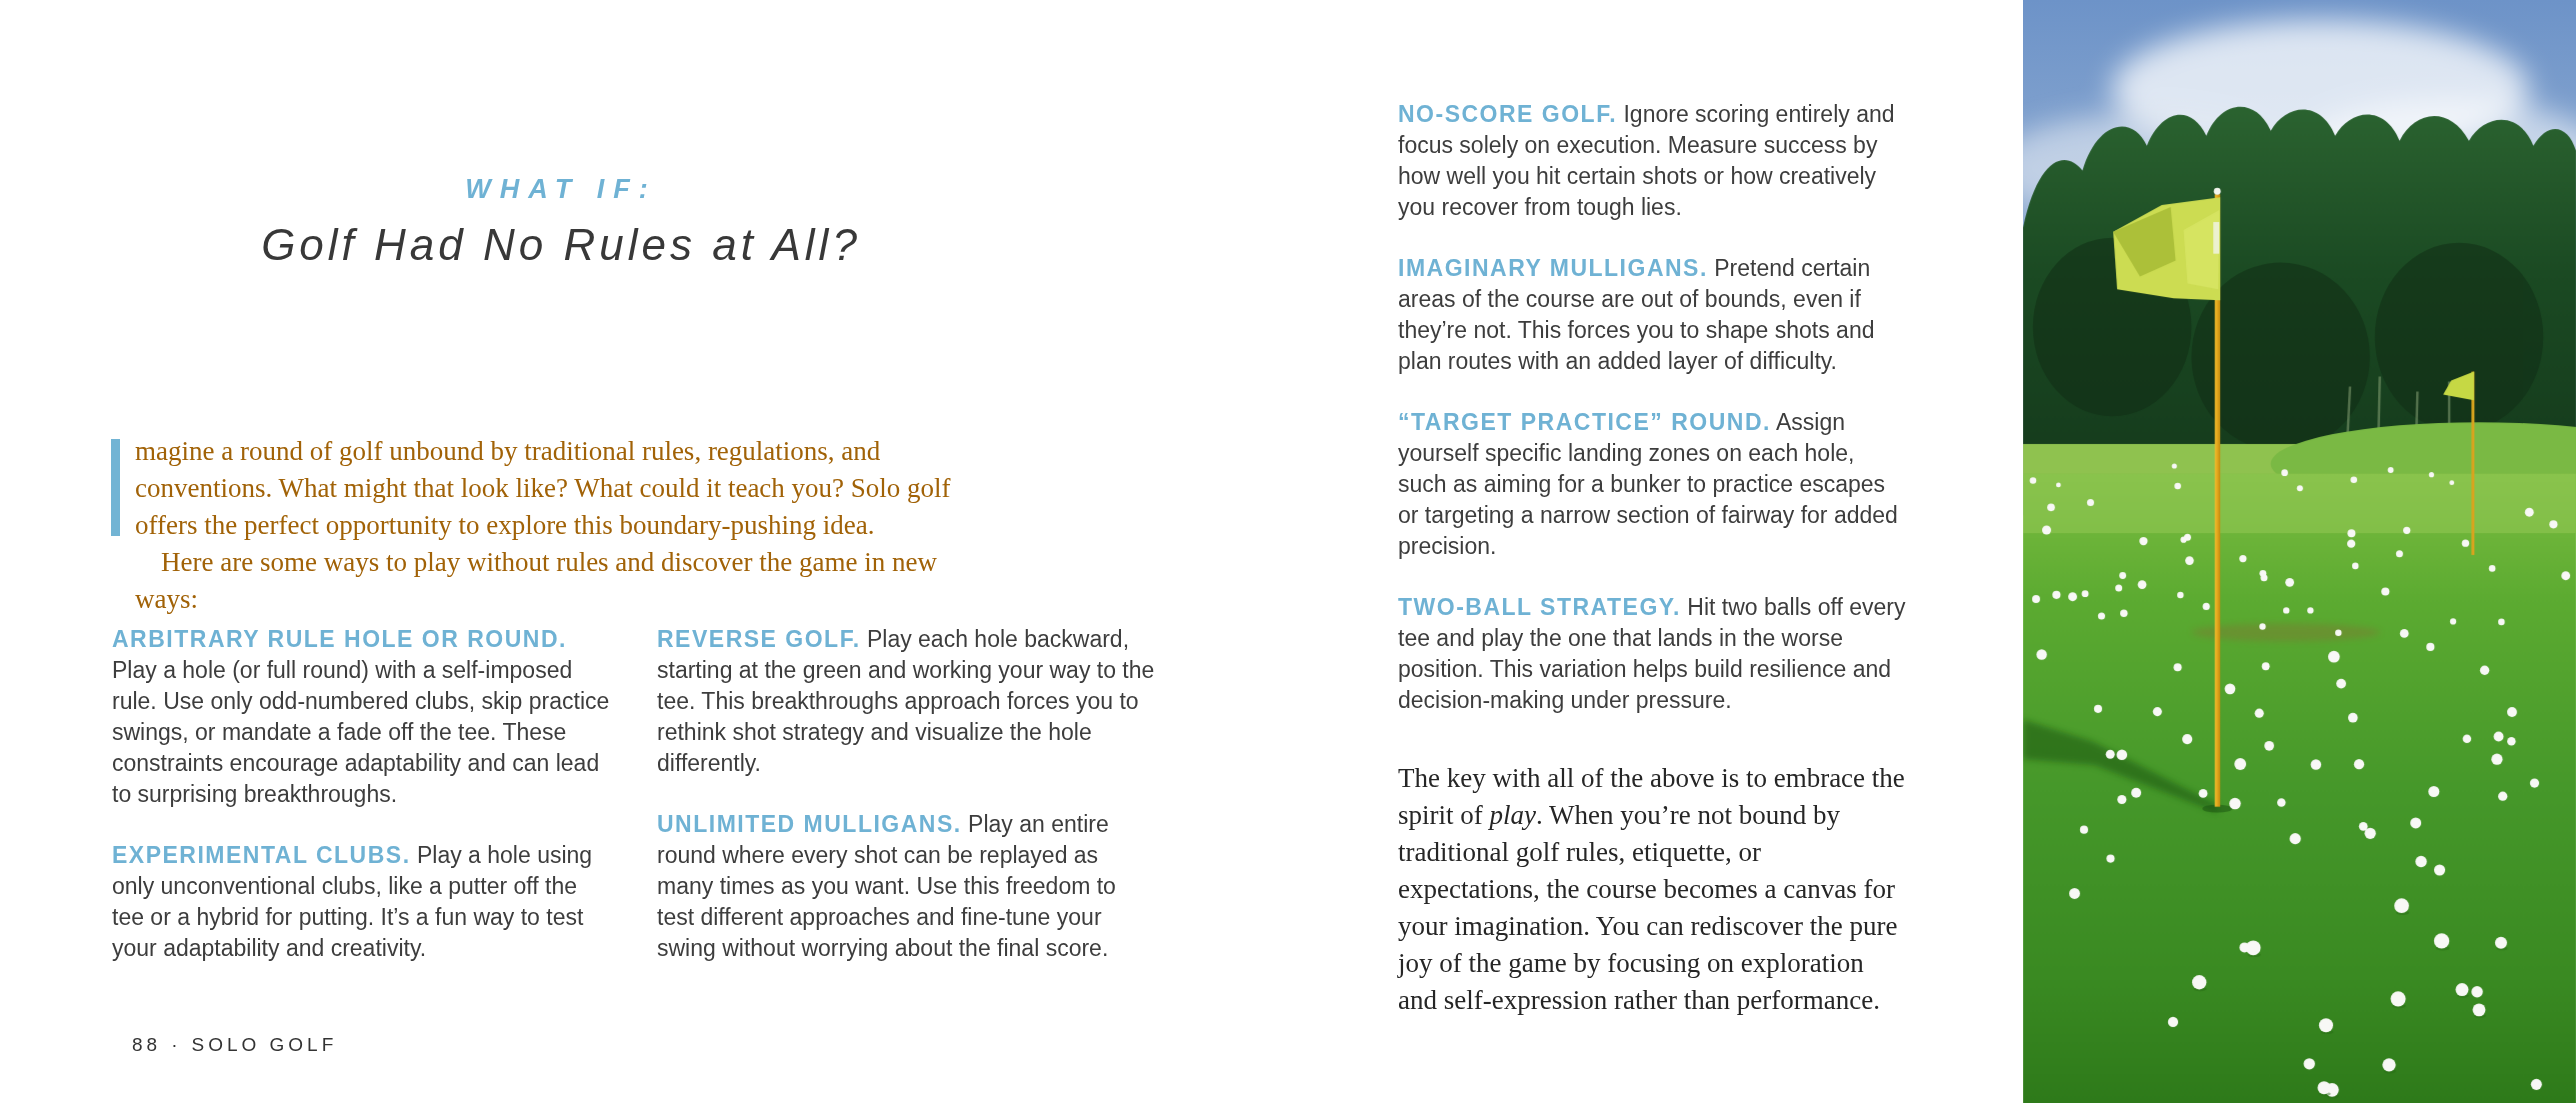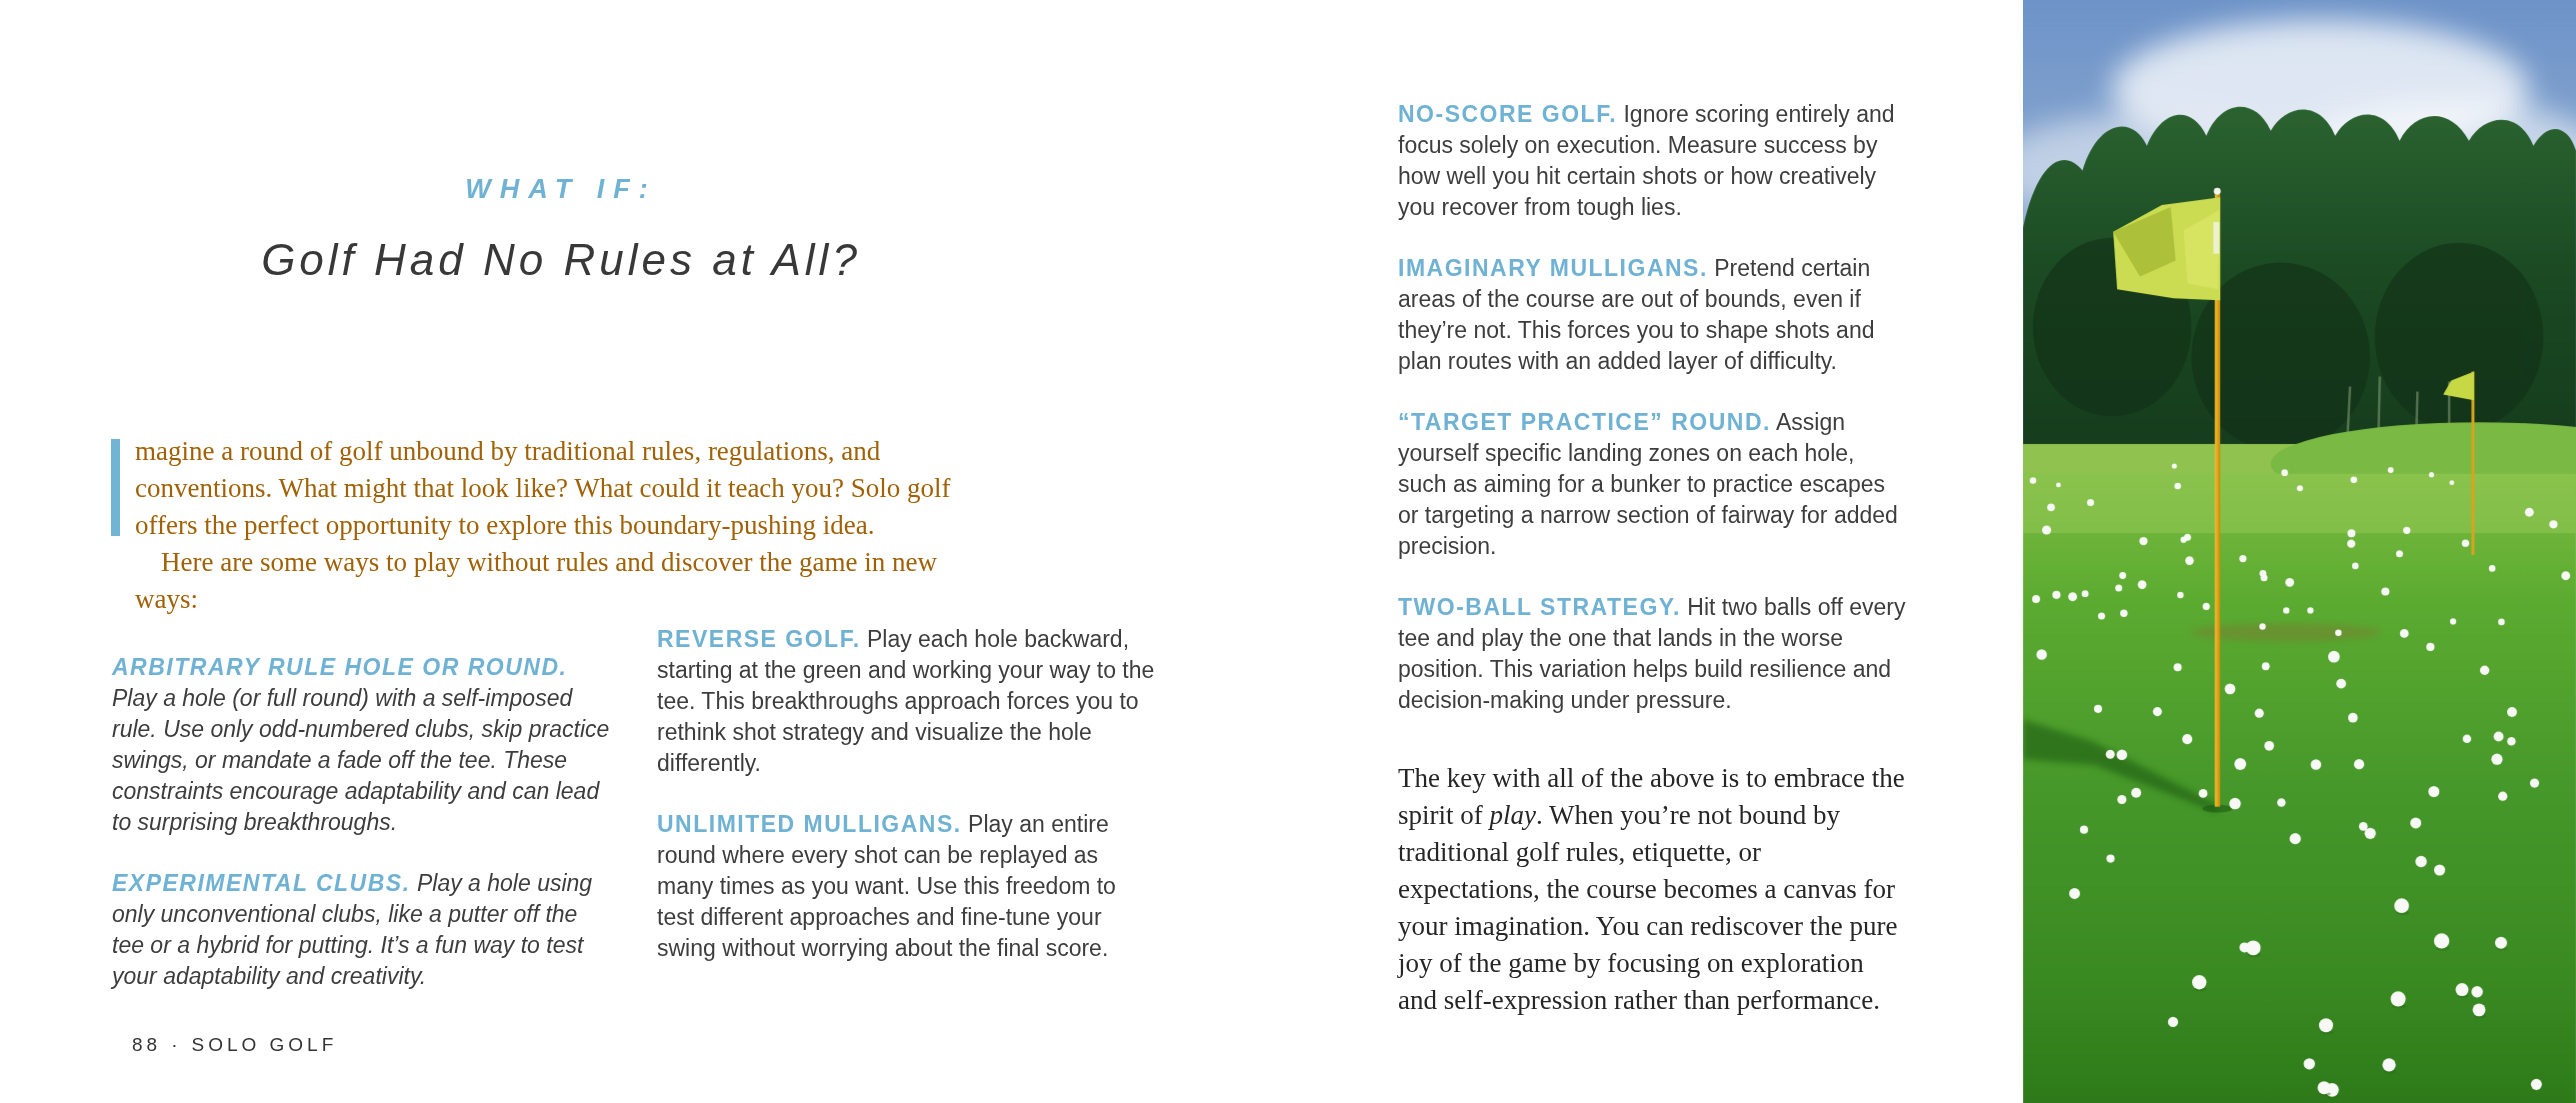--- a/index.html
+++ b/index.html
@@ -10,36 +10,36 @@
     font-family:"Liberation Sans", sans-serif;
     overflow:hidden;
     color:#3f3f3f;
   }
   .title-block { position:absolute; left:112px; top:174px; width:898px; text-align:center;font-style:italic; }
   .kicker {
     font-size:27px; font-weight:bold; letter-spacing:9px;
     color:#6fb2d4;
   }
   .page-title {
-    margin-top:30px; font-size:44px; font-weight:300; letter-spacing:4px;
+    margin-top:15px; font-size:44px; font-weight:300; letter-spacing:4px;
     color:#383838;
   }
   .intro { position:absolute; left:111px; top:433px; width:892px; }
   .dropcap-bar {
     position:absolute; left:0; top:6px; width:9px; height:97px;
     background:#72b4d4;
   }
   .intro p {
     margin-left:24px;
     font-family:"Liberation Serif", serif;
     font-size:27px; line-height:37px; color:#a16207;
   }
   .intro p.followup { text-indent:26px; }
   .col { position:absolute; }
-  .col-left  { left:112px;  top:652px; width:500px;font-style:italic; }
+  .col-left  { left:112px;  top:624px; width:500px; }
   .col-mid   { left:657px;  top:624px; width:500px; }
   .col-right { left:1398px; top:99px; width:510px; }
   .entry {
     margin:0 0 30px 0;
     font-size:23px; line-height:31px; color:#3d3d3d;
   }
   .lead {
     color:#6fb2d4; font-weight:bold; letter-spacing:1.5px;
   }
   .closing {

